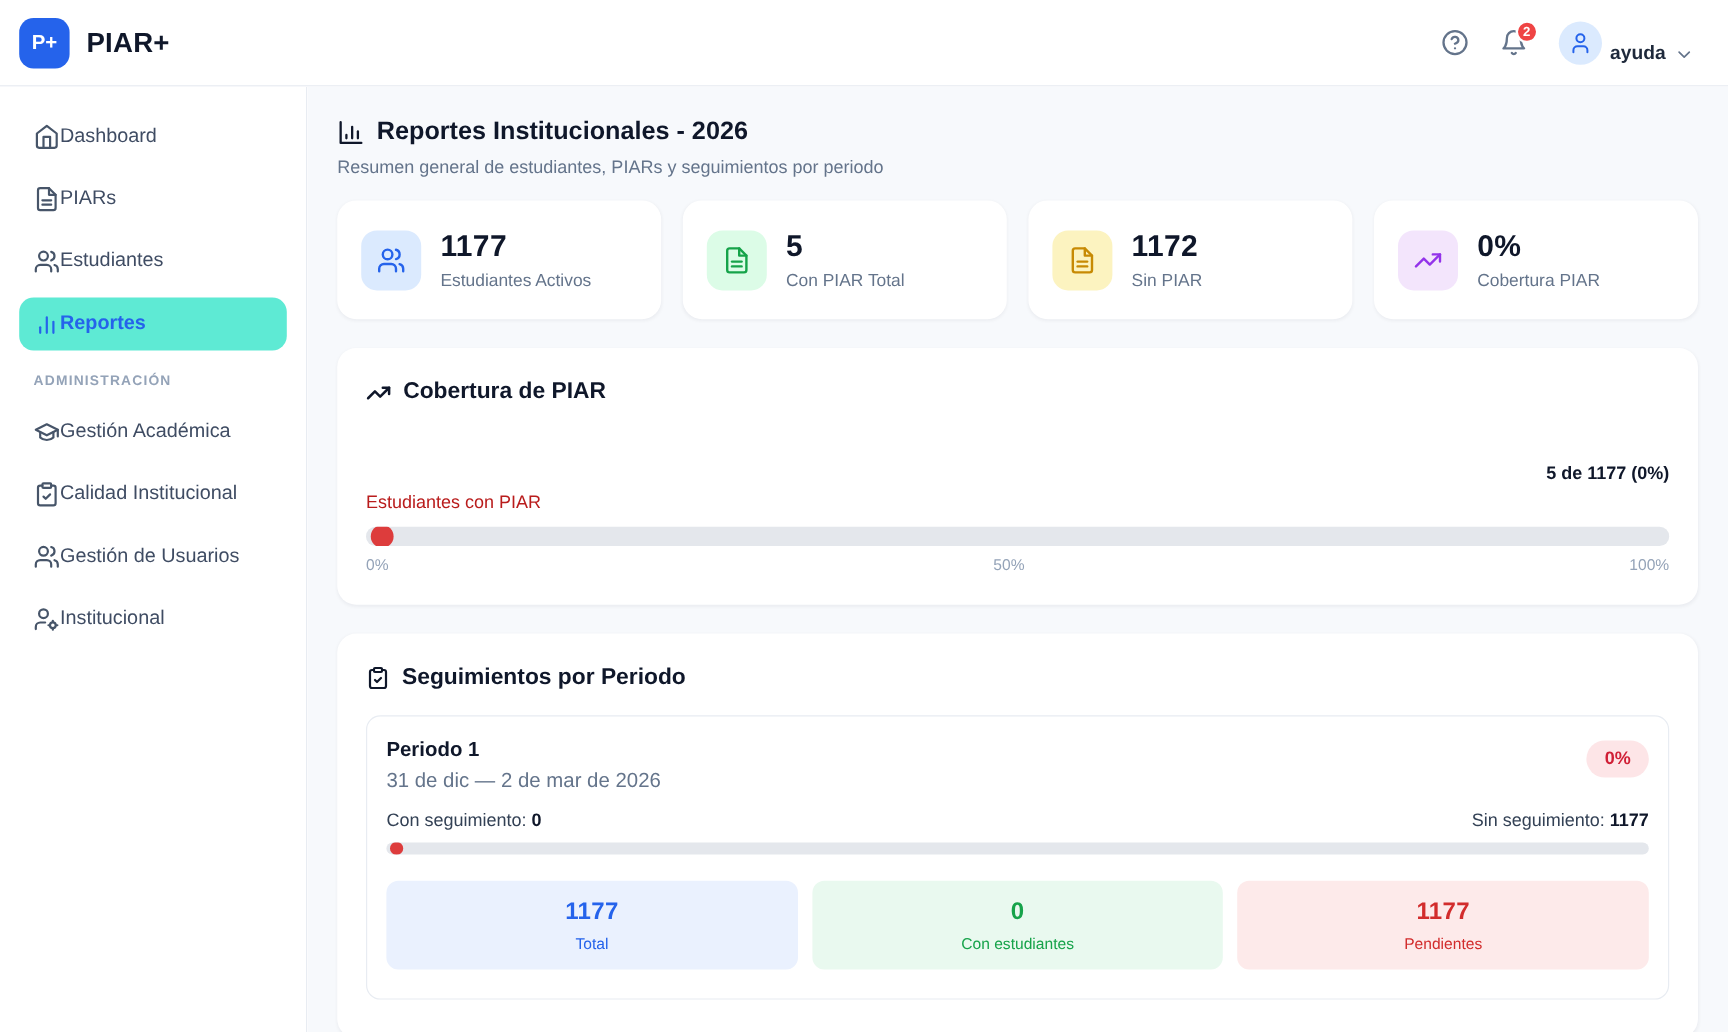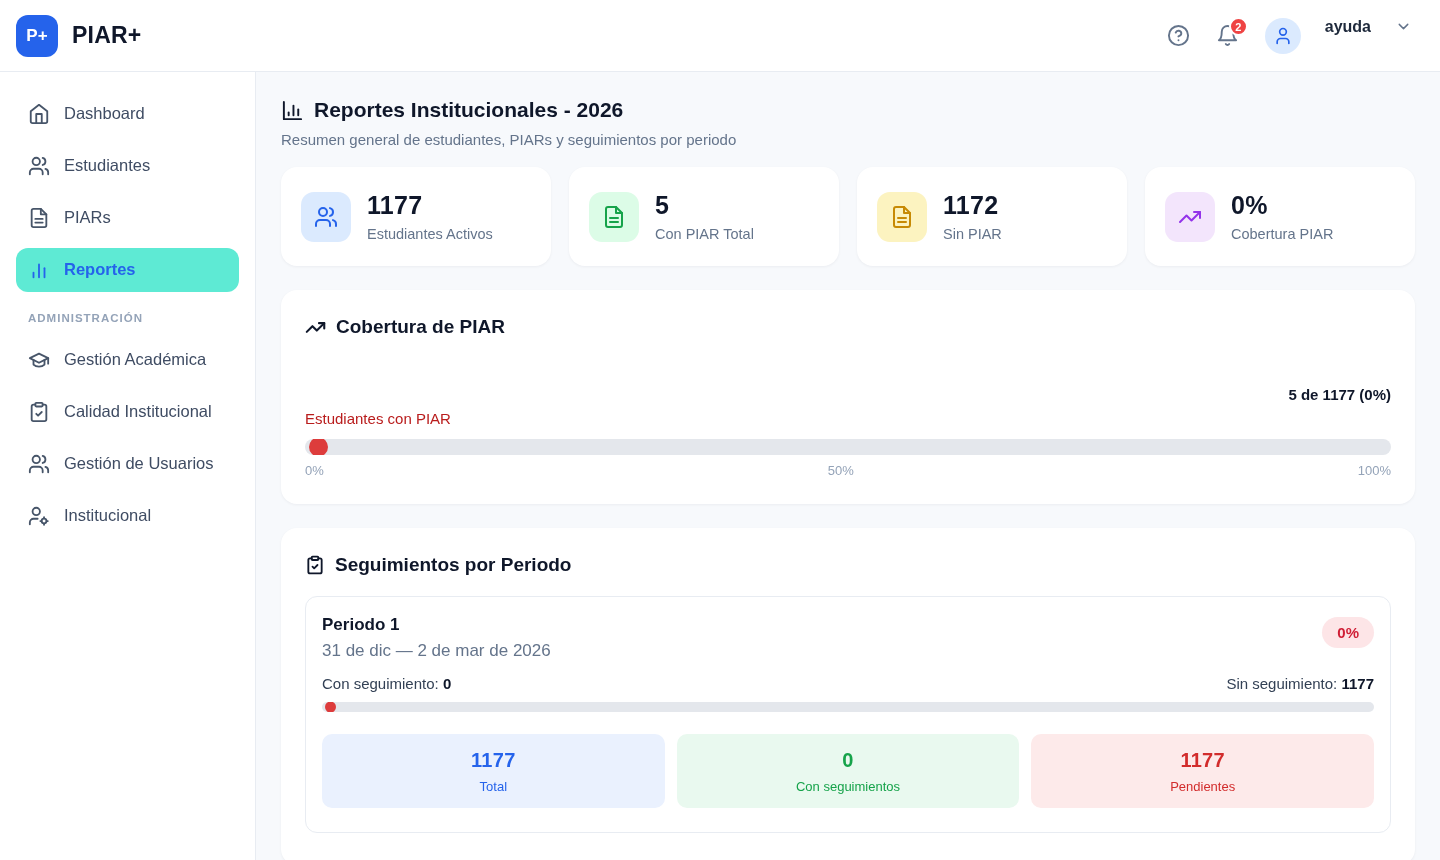--- a/index.html
+++ b/index.html
@@ -26,36 +26,36 @@
   }
   .brand-name { font-size:23px; font-weight:bold; color:#0f172a; letter-spacing:0.2px; }
   .topbar-right { display:flex; align-items:center; gap:26px; }
   .icon-btn { position:relative; color:#64748b; cursor:pointer; background:none; border:none; }
   .badge {
     position:absolute; top:-7px; right:-9px; min-width:19px; height:19px;
     background:#ef4444; color:#fff; border-radius:50%;
     font-size:11px; font-weight:bold; display:flex; align-items:center; justify-content:center;
     border:2px solid #fff;
   }
-  .user-chip { display:flex; align-items:flex-start; gap:24px; cursor:pointer; background:none; border:none; }
+  .user-chip { display:flex; align-items:flex-end; gap:7px; cursor:pointer; background:none; border:none; }
   .avatar {
     width:36px; height:36px; border-radius:50%; background:#dbeafe;
     display:flex; align-items:center; justify-content:center; color:#2563eb;
   }
   .username { font-size:16px; font-weight:bold; color:#1e293b; font-family:"Liberation Sans", sans-serif; }
   .chev { color:#64748b; }
 
   
   .sidebar {
     position:fixed; top:72px; left:0; bottom:0; width:256px;
     background:#ffffff; border-right:1px solid #e8ecf2;
     padding:20px 16px 0 16px;
   }
   .nav-item {
-    display:flex; align-items:center; gap:14px;
+    display:flex; align-items:center; 
     min-height:44px; padding:9px 12px; margin-bottom:8px;
     border-radius:12px; cursor:pointer;
     color:#3f4c63; font-size:16.5px;
     background:none; border:none; width:100%; text-align:left;
     font-family:"Liberation Sans", sans-serif;
   }
   .nav-item .nav-ico { color:#475569; flex:0 0 auto; }
   .nav-item.active { background:#5eead4; color:#2563eb; font-weight:bold; }
   .nav-item.active .nav-ico { color:#2563eb; }
   .nav-label { line-height:1.45; }
@@ -195,38 +195,38 @@
       <svg width="22" height="22" viewBox="0 0 24 24" fill="none" stroke="currentColor" stroke-width="2" stroke-linecap="round" stroke-linejoin="round">
         <path d="m3 9 9-7 9 7v11a2 2 0 0 1-2 2H5a2 2 0 0 1-2-2z"></path>
           <polyline points="9 22 9 12 15 12 15 22"></polyline>
       </svg>
     </span>
     <span class="nav-label">Dashboard</span>
   </button>
   <button class="nav-item">
     <span class="nav-ico">
       <svg width="22" height="22" viewBox="0 0 24 24" fill="none" stroke="currentColor" stroke-width="2" stroke-linecap="round" stroke-linejoin="round">
+        <path d="M14 2H6a2 2 0 0 0-2 2v16a2 2 0 0 0 2 2h12a2 2 0 0 0 2-2V8z"></path>
+          <polyline points="14 2 14 8 20 8"></polyline>
+          <line x1="16" y1="13" x2="8" y2="13"></line>
+          <line x1="16" y1="17" x2="8" y2="17"></line>
+      </svg>
+    </span>
+    <span class="nav-label">PIARs</span>
+  </button>
+  <button class="nav-item">
+    <span class="nav-ico">
+      <svg width="22" height="22" viewBox="0 0 24 24" fill="none" stroke="currentColor" stroke-width="2" stroke-linecap="round" stroke-linejoin="round">
         <path d="M16 21v-2a4 4 0 0 0-4-4H6a4 4 0 0 0-4 4v2"></path>
           <circle cx="9" cy="7" r="4"></circle>
           <path d="M22 21v-2a4 4 0 0 0-3-3.87"></path>
           <path d="M16 3.13a4 4 0 0 1 0 7.75"></path>
       </svg>
     </span>
     <span class="nav-label">Estudiantes</span>
-  </button>
-  <button class="nav-item">
-    <span class="nav-ico">
-      <svg width="22" height="22" viewBox="0 0 24 24" fill="none" stroke="currentColor" stroke-width="2" stroke-linecap="round" stroke-linejoin="round">
-        <path d="M14 2H6a2 2 0 0 0-2 2v16a2 2 0 0 0 2 2h12a2 2 0 0 0 2-2V8z"></path>
-          <polyline points="14 2 14 8 20 8"></polyline>
-          <line x1="16" y1="13" x2="8" y2="13"></line>
-          <line x1="16" y1="17" x2="8" y2="17"></line>
-      </svg>
-    </span>
-    <span class="nav-label">PIARs</span>
   </button>
   <button class="nav-item active">
     <span class="nav-ico">
       <svg width="22" height="22" viewBox="0 0 24 24" fill="none" stroke="currentColor" stroke-width="2" stroke-linecap="round" stroke-linejoin="round">
         <line x1="6" y1="20" x2="6" y2="15"></line>
           <line x1="12" y1="20" x2="12" y2="6"></line>
           <line x1="18" y1="20" x2="18" y2="10"></line>
       </svg>
     </span>
     <span class="nav-label">Reportes</span>
@@ -413,21 +413,21 @@
         <div class="progress-dot-sm"></div>
       </div>
 
       <div class="seg-boxes">
         <div class="seg-box box-blue">
           <div class="box-value">1177</div>
           <div class="box-label">Total</div>
         </div>
         <div class="seg-box box-green">
           <div class="box-value">0</div>
-          <div class="box-label">Con seguimientos</div>
+          <div class="box-label">Con estudiantes</div>
         </div>
         <div class="seg-box box-red">
           <div class="box-value">1177</div>
           <div class="box-label">Pendientes</div>
         </div>
       </div>
     </div>
   </section>
 
   <section class="card resumen-card">

